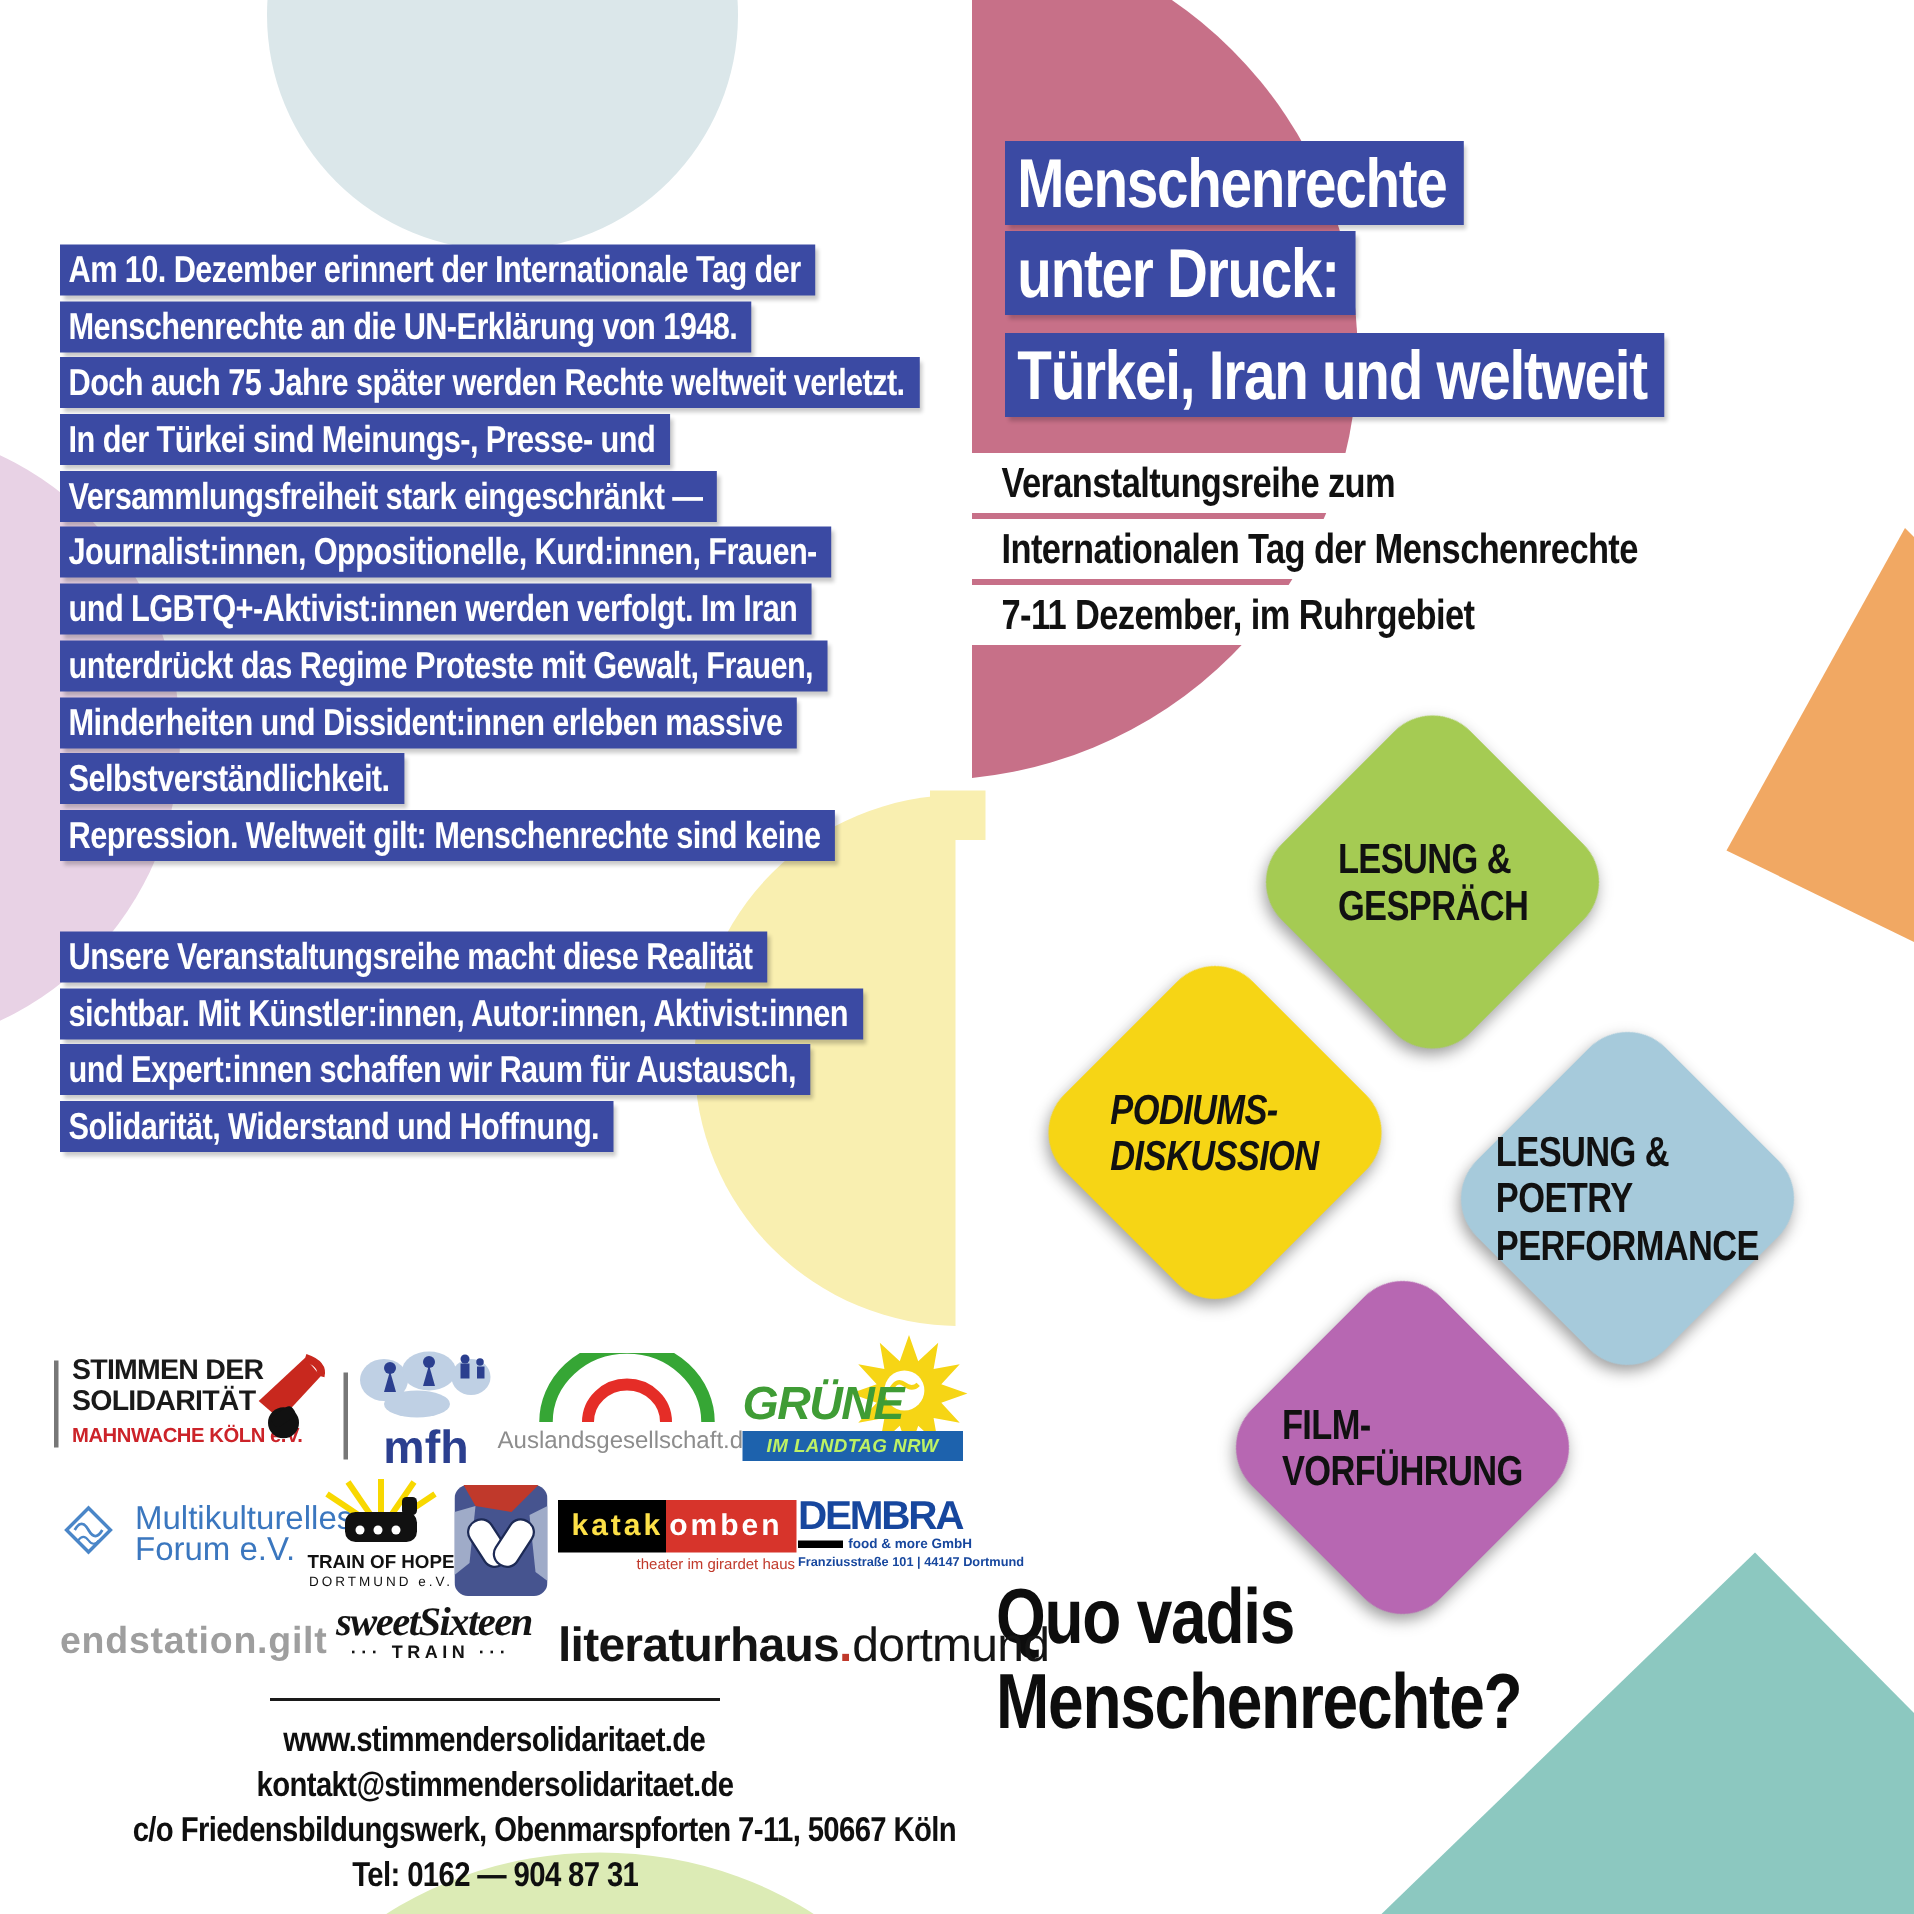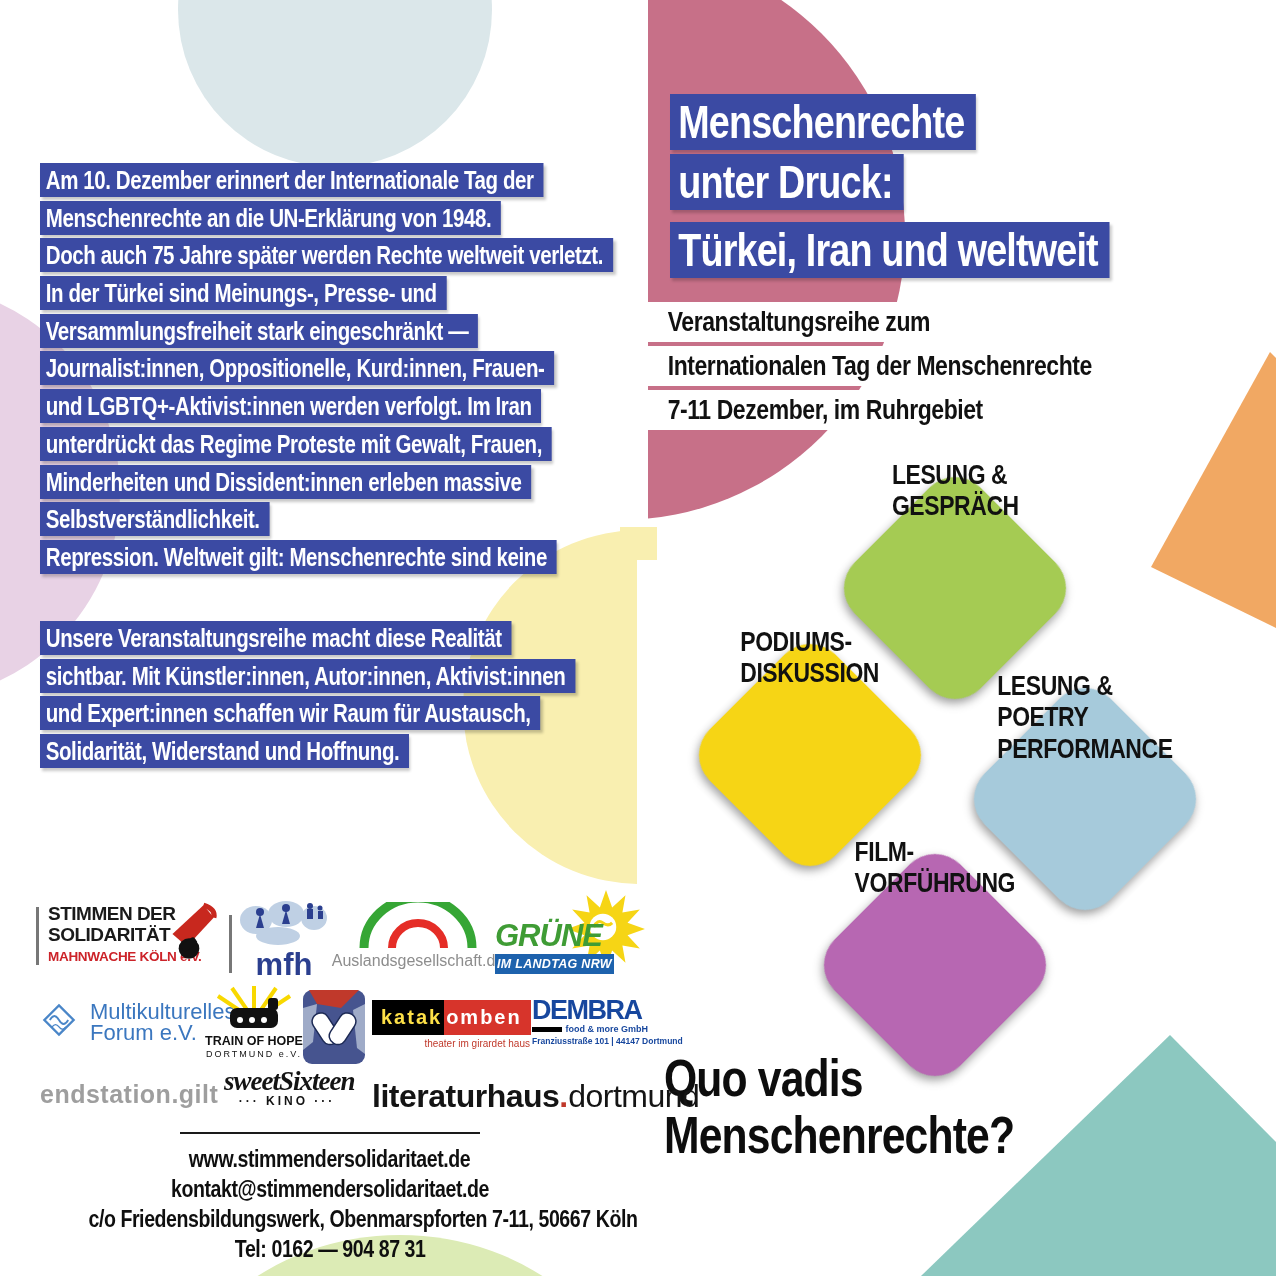--- a/index.html
+++ b/index.html
@@ -43,28 +43,28 @@
   }
 
   
   .dwrap{position:absolute;width:178px;height:178px;z-index:2;}
   .dshape{
     position:absolute;inset:0;border-radius:36px;transform:rotate(45deg);
     filter:drop-shadow(2px 4px 5px rgba(0,0,0,0.38));
   }
   .d-green{background:#a5cb53;} .d-yellow{background:#f6d515;}
   .d-blue{background:#a6cadb;}  .d-purple{background:#b767b2;}
-  .dlabel{position:absolute;inset:-40px;display:flex;justify-content:center;}
+  .dlabel{position:absolute;inset:-40px;display:flex;align-items:center;justify-content:center;}
   .dtext{
     color:#111;font-weight:bold;font-size:28px;line-height:1.12;
     letter-spacing:-0.5px;white-space:pre-line;text-align:left;
     transform:scaleX(0.82);transform-origin:50% 50%;
   }
   #dm-green{left:866px;top:499px;}
-  #dm-yellow{left:721px;top:666px;}
+  #dm-yellow{left:721px;top:666px;font-style:italic;}
   #dm-blue{left:996px;top:710px;}
   #dm-purple{left:846px;top:876px;}
 
   
   .question{position:absolute;left:664px;top:1050px;z-index:2;color:#0d0d0d;}
   .q-line{font-weight:bold;font-size:52px;line-height:57px;letter-spacing:-1px;
     transform:scaleX(0.82);transform-origin:0 0;white-space:nowrap;}
 
   
   .logo{position:absolute;z-index:2;}
@@ -81,22 +81,22 @@
     font-weight:bold;font-size:31px;color:#2b3f8f;line-height:30px;}
   .mfh svg{position:absolute;left:0;top:0;}
 
   .ausl{left:330px;top:902px;width:176px;height:68px;text-align:center;}
   .ausl .word{position:absolute;left:0;right:0;bottom:0;font-size:16px;color:#8d8d8d;}
   .ausl svg{position:absolute;left:24px;top:0;}
 
   .gruene{left:495px;top:896px;width:150px;height:86px;}
   .gruene .word{position:absolute;left:0;top:22px;font-style:italic;font-weight:bold;
     font-size:31px;color:#3f9c35;letter-spacing:-1px;}
-  .gruene .box{position:absolute;left:0;top:58px;background:#1d62ad;color:#ffffff;
-    font-style:italic;font-weight:bold;font-size:12.5px;padding:3px 2px;letter-spacing:0.3px;}
+  .gruene .box{position:absolute;left:0;top:58px;background:#1d62ad;color:#bef264;
+    font-style:italic;font-weight:bold;font-size:12.5px;padding:3px 16px;letter-spacing:0.3px;}
   .gruene svg{position:absolute;right:-2px;top:-8px;}
 
   .mkf{left:36px;top:995px;width:170px;height:60px;}
   .mkf svg{position:absolute;left:0;top:2px;}
   .mkf .txt{position:absolute;left:54px;top:6px;font-size:22px;color:#3b77bf;line-height:21px;}
 
   .toh{left:204px;top:986px;width:100px;height:86px;text-align:center;}
   .toh svg{display:block;margin:0 auto;}
   .toh .t1{font-weight:bold;font-size:12.5px;color:#111;margin-top:-4px;}
   .toh .t2{font-size:9px;color:#111;letter-spacing:2px;margin-top:1px;}
@@ -342,21 +342,21 @@
       <div class="blackbar"></div>
       <div class="sub">food &amp; more GmbH</div>
     </div>
     <div class="addr">Franziusstraße 101 | 44147 Dortmund</div>
   </div>
 
   <div class="logo endst">endstation.gilt</div>
 
   <div class="logo sweet">
     <div class="script">sweetSixteen</div>
-    <div class="sub">··· KINO ···</div>
+    <div class="sub">··· TRAIN ···</div>
   </div>
 
   <div class="logo lith">
     <span class="b">literaturhaus</span><span class="dot">.</span><span class="n">dortmund</span>
   </div>
 
   <div class="divider"></div>
 
   <div class="contact">
     <div><span class="c-line">www.stimmendersolidaritaet.de</span></div>

